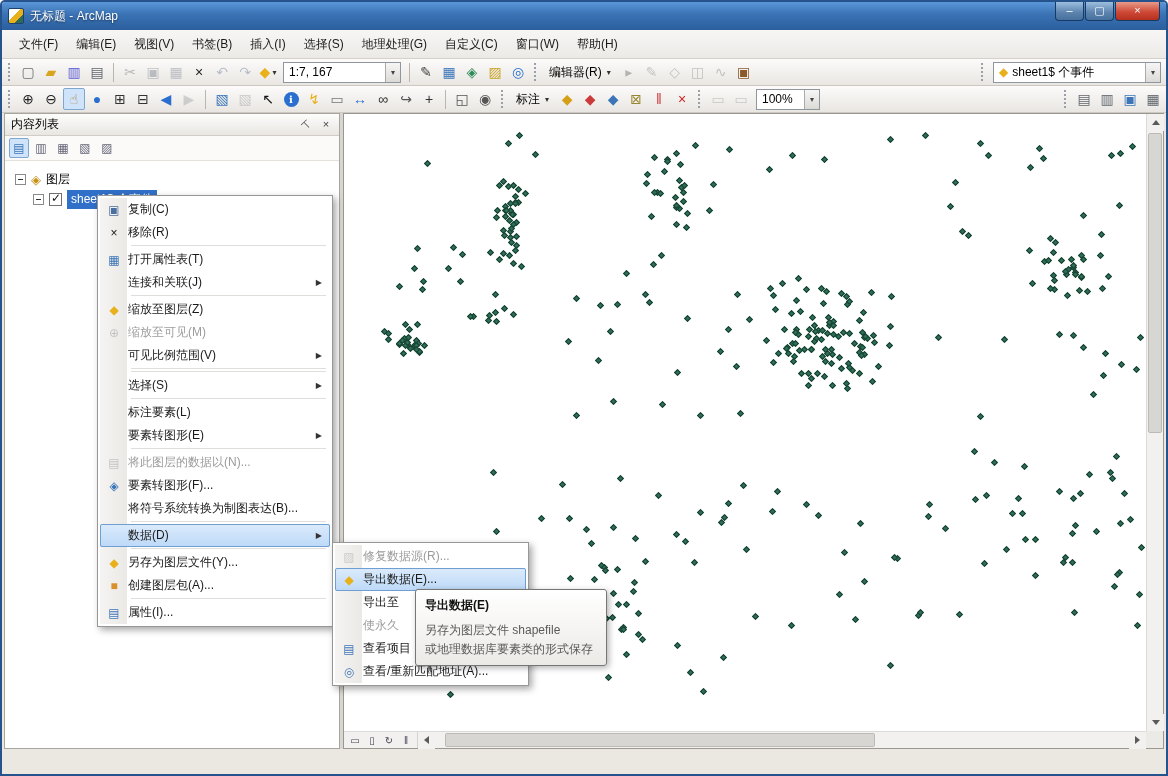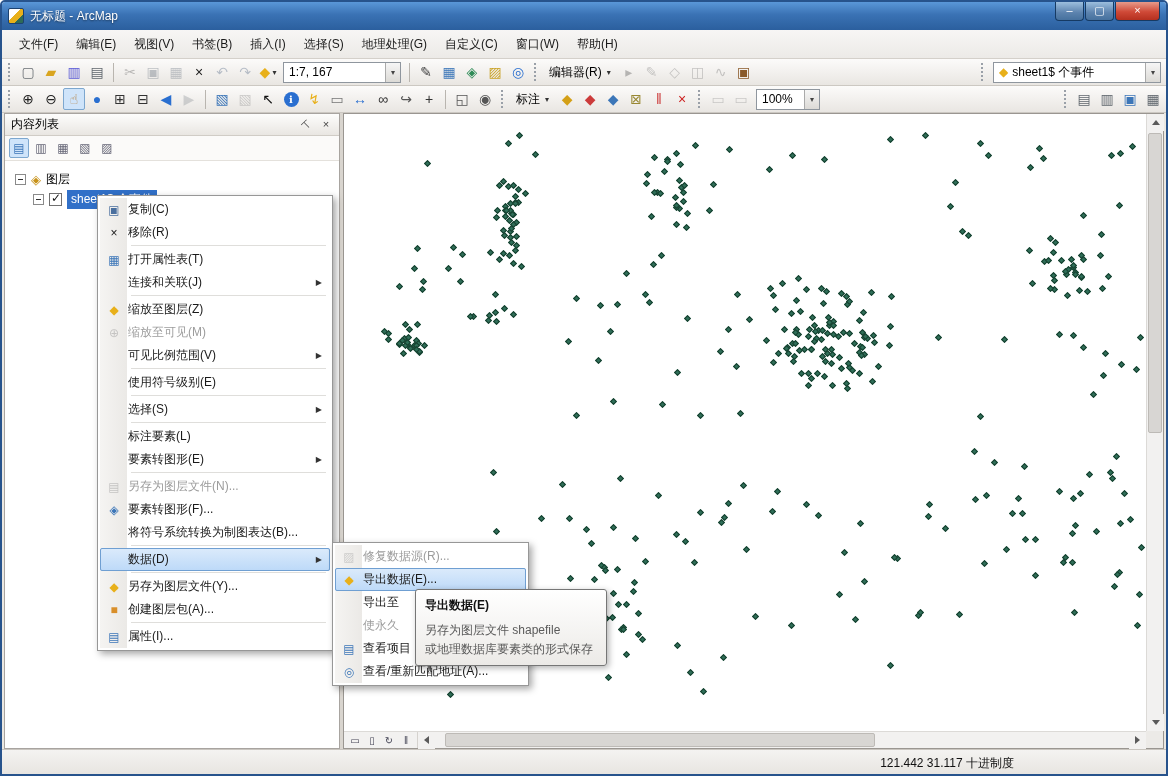--- a/index.html
+++ b/index.html
@@ -811,23 +811,20 @@
           <div class="hthumb"></div>
         </div>
         <div class="sarrow">
             <span class="tri right"></span>
           </div>
       </div>
       <div class="corner"></div>
     </div>
   </div>
 
-  <div class="statusbar">
-    <span class="coords">121.442  31.117 十进制度</span>
-  </div>
 
   <div class="menu" id="context-menu">
       <div class="mi">
         <span class="mi-icon" style="color: rgb(74, 111, 158);">▣</span>
         <span class="mi-label">复制(C)</span>
       </div>
       <div class="mi">
         <span class="mi-icon" style="color: rgb(26, 26, 26);">×</span>
         <span class="mi-label">移除(R)</span>
       </div>
@@ -849,44 +846,40 @@
       <div class="mi dis">
         <span class="mi-icon" style="color: rgb(153, 153, 153);">⊕</span>
         <span class="mi-label">缩放至可见(M)</span>
       </div>
       <div class="mi">
         <span class="mi-icon"></span>
         <span class="mi-label">可见比例范围(V)</span>
         <span class="mi-arrow">▶</span>
       </div>
       <div class="msep"></div>
-      <div class="mi">
-        <span class="mi-icon"></span>
-        <span class="mi-label">使用符号级别(E)</span>
-      </div>
       <div class="msep"></div>
       <div class="mi">
         <span class="mi-icon"></span>
         <span class="mi-label">选择(S)</span>
         <span class="mi-arrow">▶</span>
       </div>
       <div class="msep"></div>
       <div class="mi">
         <span class="mi-icon"></span>
         <span class="mi-label">标注要素(L)</span>
       </div>
       <div class="mi">
         <span class="mi-icon"></span>
         <span class="mi-label">要素转图形(E)</span>
         <span class="mi-arrow">▶</span>
       </div>
       <div class="msep"></div>
       <div class="mi dis">
         <span class="mi-icon" style="color: rgb(153, 153, 153);">▤</span>
-        <span class="mi-label">另存为图层文件(N)...</span>
+        <span class="mi-label">将此图层的数据以(N)...</span>
       </div>
       <div class="mi">
         <span class="mi-icon" style="color: rgb(60, 118, 184);">◈</span>
         <span class="mi-label">要素转图形(F)...</span>
       </div>
       <div class="mi">
         <span class="mi-icon"></span>
         <span class="mi-label">将符号系统转换为制图表达(B)...</span>
       </div>
       <div class="msep"></div>

